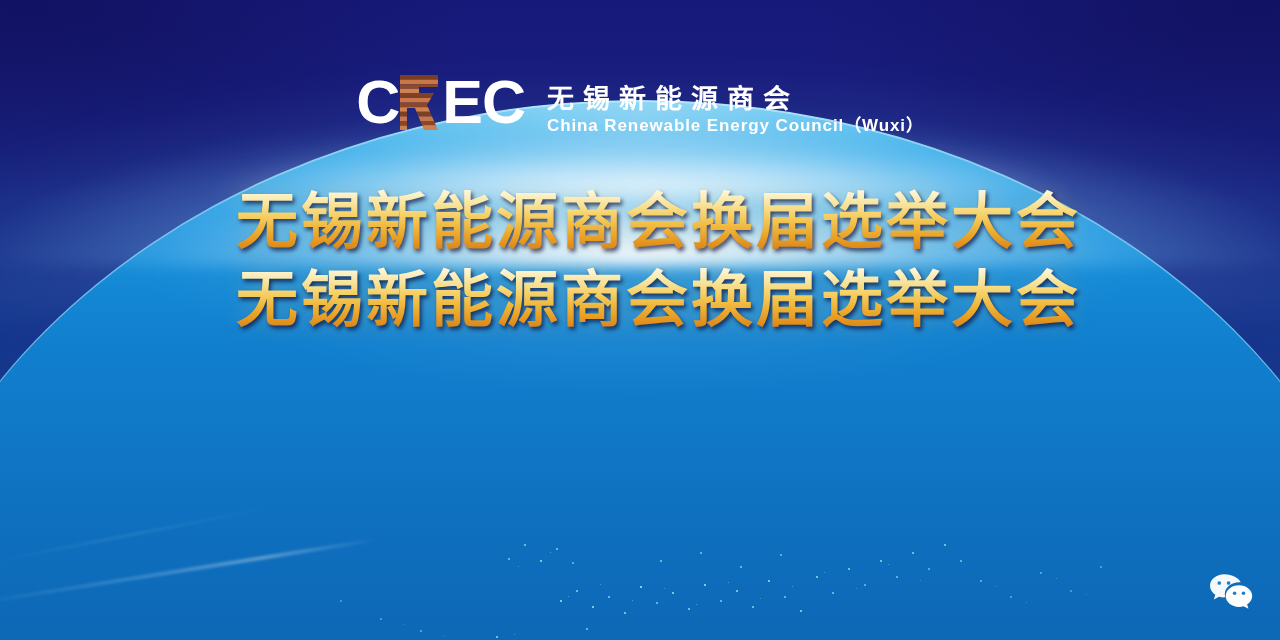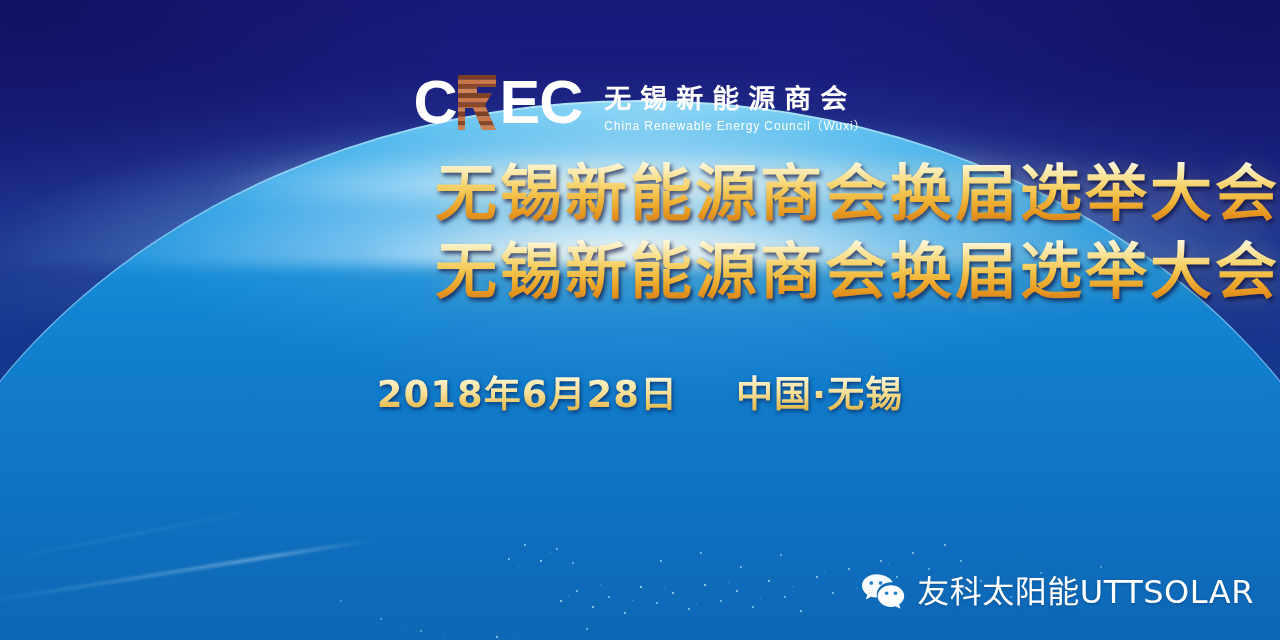--- a/index.html
+++ b/index.html
@@ -280,35 +280,35 @@
   .logo-cn {
     font-size: 27px;
     font-weight: 700;
     color: #ffffff;
     letter-spacing: 9px;
     line-height: 30px;
     white-space: nowrap;
     font-family: "DejaVu Sans", "Liberation Sans", sans-serif;
   }
   .logo-en {
-    font-size: 12px;
-    font-weight: 400;
+    font-size: 17px;
+    font-weight: 700;
     color: #ffffff;
     letter-spacing: .9px;
     line-height: 20px;
     margin-top: 2px;
     white-space: nowrap;
   }
 
   
   .title-block {
     position: absolute;
     left: 0; right: 0;
-    top: 156px;
-    text-align: right;
+    top: 184px;
+    text-align: center;
     padding-left: 37px;
   }
   .title-line {
     font-family: "DejaVu Sans", "Liberation Sans", sans-serif;
     font-weight: 700;
     font-size: 62px;
     line-height: 76px;
     letter-spacing: 3px;
     white-space: nowrap;
     background: linear-gradient(to bottom,
@@ -438,34 +438,29 @@
       <div class="logo-cn">无锡新能源商会</div>
       <div class="logo-en">China Renewable Energy Council（Wuxi）</div>
     </div>
   </div>
 
   <div class="title-block">
     <div class="title-line">无锡新能源商会换届选举大会</div>
     <div class="title-line">无锡新能源商会换届选举大会</div>
   </div>
 
-  <div class="meta-row">
-    <div class="meta-text">2018年6月28日</div>
-    <div class="meta-text">中国·无锡</div>
-  </div>
 
   <div class="watermark">
     <span class="wechat-icon-wrap">
       <svg class="wechat-icon" viewBox="0 0 46 40" aria-hidden="true">
 
         <path d="M16.2 2.2C8.4 2.2 2.0 7.4 2.0 13.8c0 3.6 2.05 6.85 5.3 9.0l-1.5 4.6 5.2-2.7c1.55.45 3.2.7 4.9.7.45 0 .9-.02 1.35-.05-.3-1.0-.45-2.05-.45-3.1 0-6.6 6.45-11.95 14.4-11.95.5 0 .99.02 1.47.06C31.0 6.0 24.3 2.2 16.2 2.2z" fill="#ffffff" opacity="0.96"></path>
         <circle cx="11.3" cy="11.0" r="1.85" fill="#1a7fc8"></circle>
         <circle cx="20.6" cy="11.0" r="1.85" fill="#1a7fc8"></circle>
 
         <path d="M31.0 13.2c-7.35 0-13.3 4.85-13.3 10.85 0 6.0 5.95 10.85 13.3 10.85 1.6 0 3.15-.23 4.6-.66l4.9 2.55-1.4-4.3c3.1-2.0 5.1-5.05 5.1-8.44 0-6.0-5.95-10.85-13.2-10.85z" fill="#ffffff"></path>
         <circle cx="26.6" cy="21.3" r="1.8" fill="#1a7fc8"></circle>
         <circle cx="35.5" cy="21.3" r="1.8" fill="#1a7fc8"></circle>
       </svg>
     </span>
-    <span class="wm-text">友科太阳能UTTSOLAR</span>
   </div>
 
 </div>
 
 </body></html>

